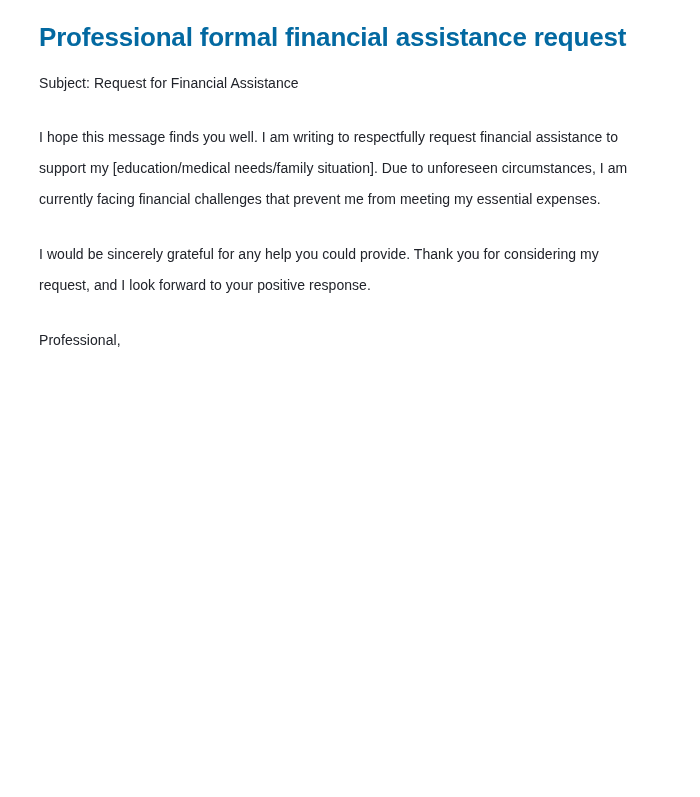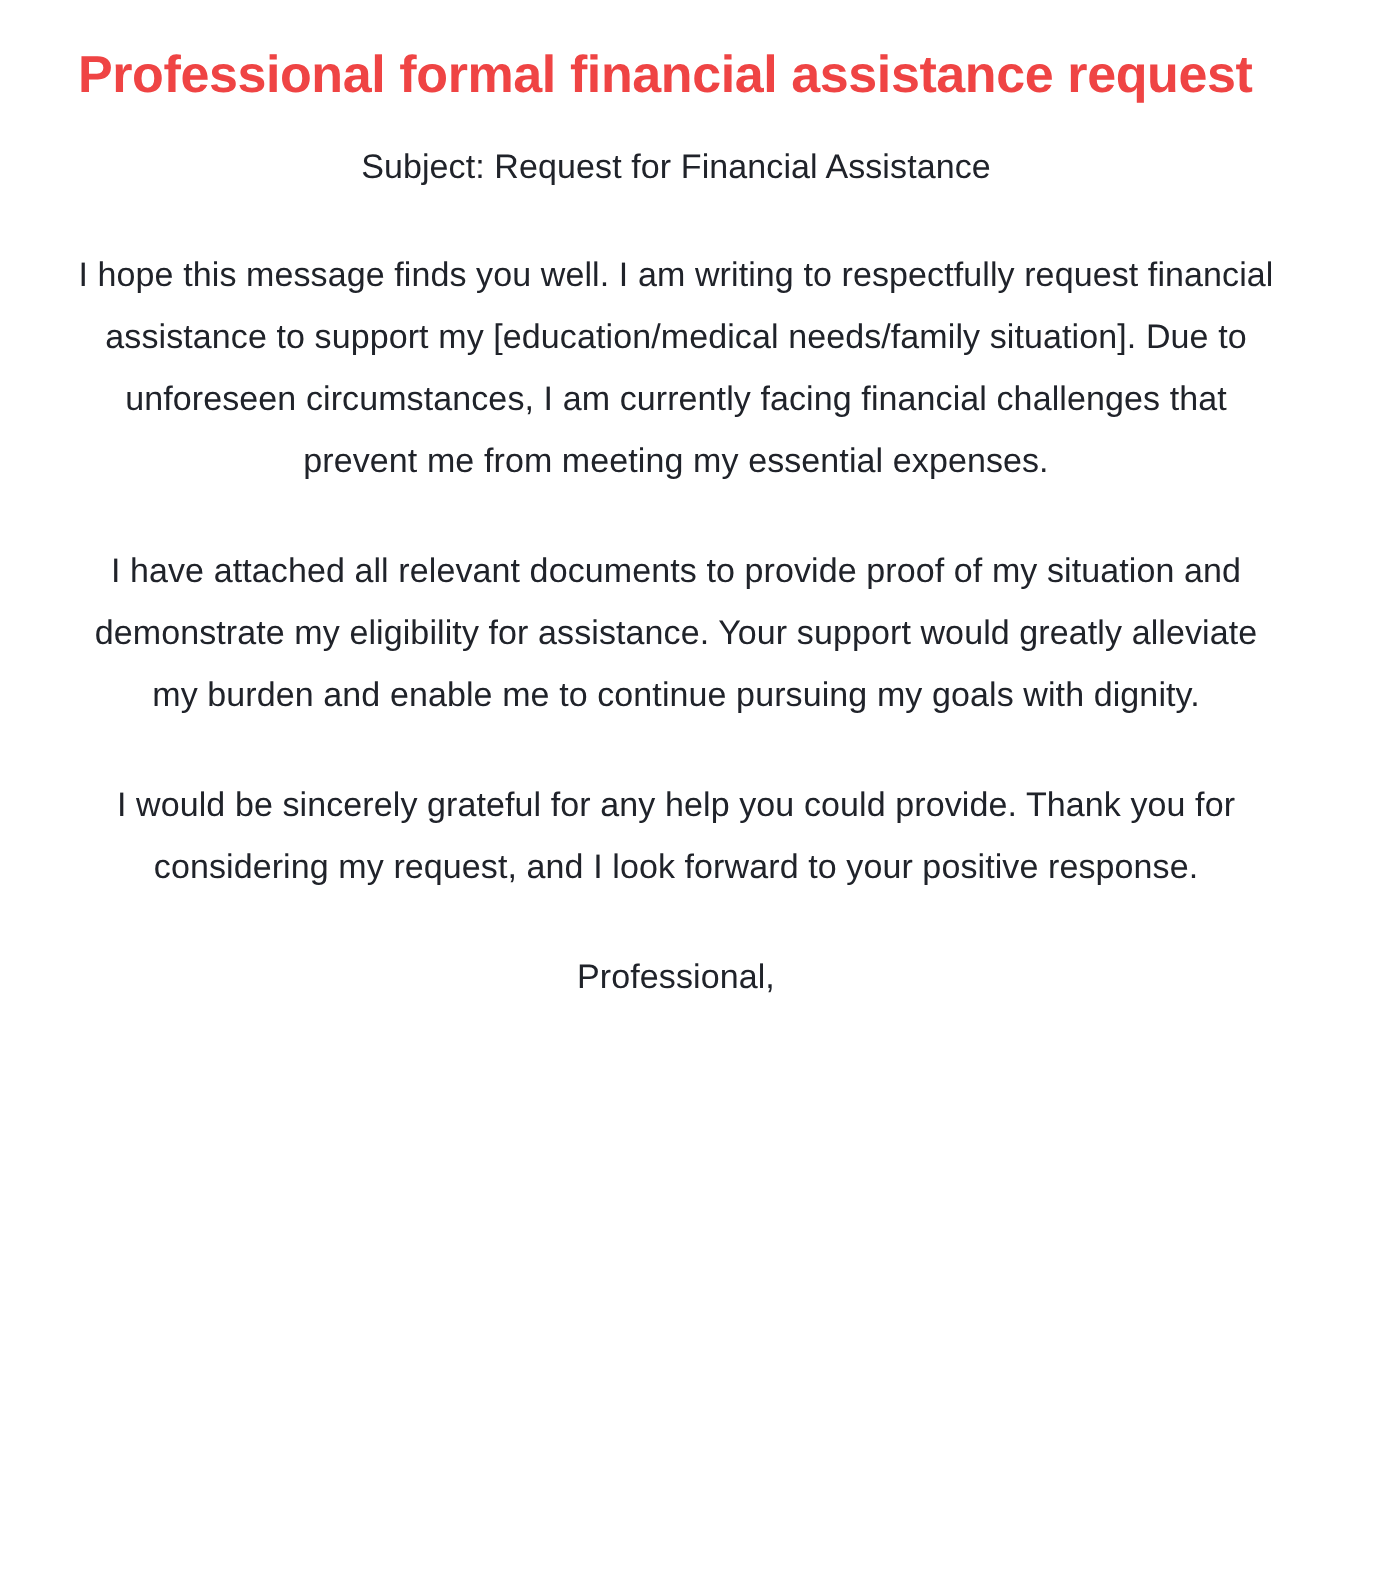--- a/index.html
+++ b/index.html
@@ -23,36 +23,36 @@
     padding: 20px 63px 0 39px;
   }
   .article-title {
     margin: 0 0 0 0;
     padding: 0;
     font-family: "Liberation Sans", sans-serif;
     font-size: 26px;
     line-height: 34px;
     font-weight: 700;
     letter-spacing: -0.2px;
-    color: #ef4444;
+    color: #0369a1;
     white-space: nowrap;
   }
   .body-copy {
     margin-top: 14px;
   }
   .para {
     margin: 0 0 24px 0;
     padding: 0;
-    font-size: 17px;
+    font-size: 14px;
     line-height: 31px;
     font-weight: 400;
     color: #20232a;
     letter-spacing: 0.05px;
     max-width: 600px;
-    text-align: center;
+    text-align: left;
   }
   .para:last-child {
     margin-bottom: 0;
   }
   .para-subject {
     margin-bottom: 23px;
   }
   .para-salutation {
     margin-bottom: 23px;
   }
@@ -70,21 +70,20 @@
 
   <h1 class="article-title">Professional formal financial assistance request</h1>
 
   <div class="body-copy">
 
     <p class="para para-subject">Subject: Request for Financial Assistance</p>
 
 
     <p class="para">I hope this message finds you well. I am writing to respectfully request financial assistance to support my [education/medical needs/family situation]. Due to unforeseen circumstances, I am currently facing financial challenges that prevent me from meeting my essential expenses.</p>
 
-    <p class="para">I have attached all relevant documents to provide proof of my situation and demonstrate my eligibility for assistance. Your support would greatly alleviate my burden and enable me to continue pursuing my goals with dignity.</p>
 
     <p class="para">I would be sincerely grateful for any help you could provide. Thank you for considering my request, and I look forward to your positive response.</p>
 
     <p class="para para-signoff">Professional,</p>
 
 
   </div>
 </div>
 
 </body></html>

